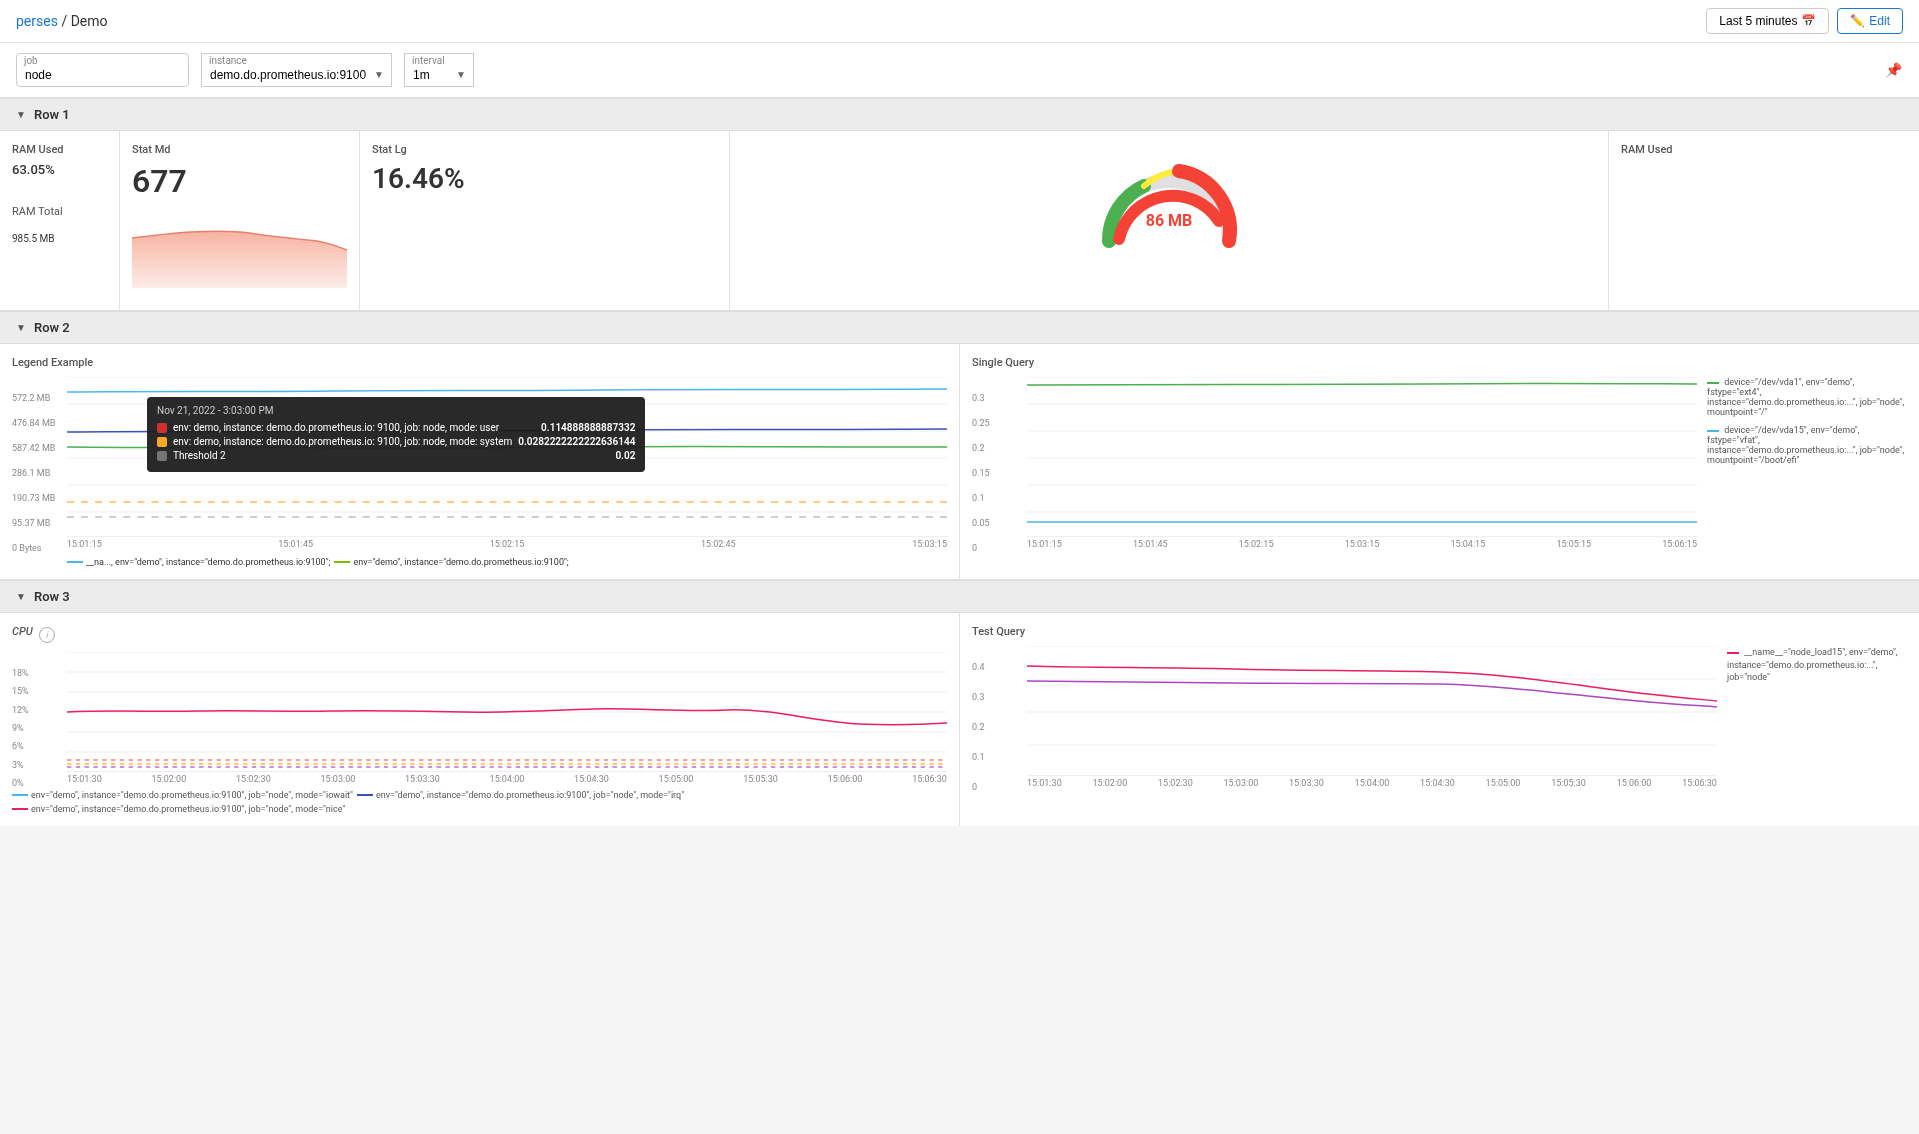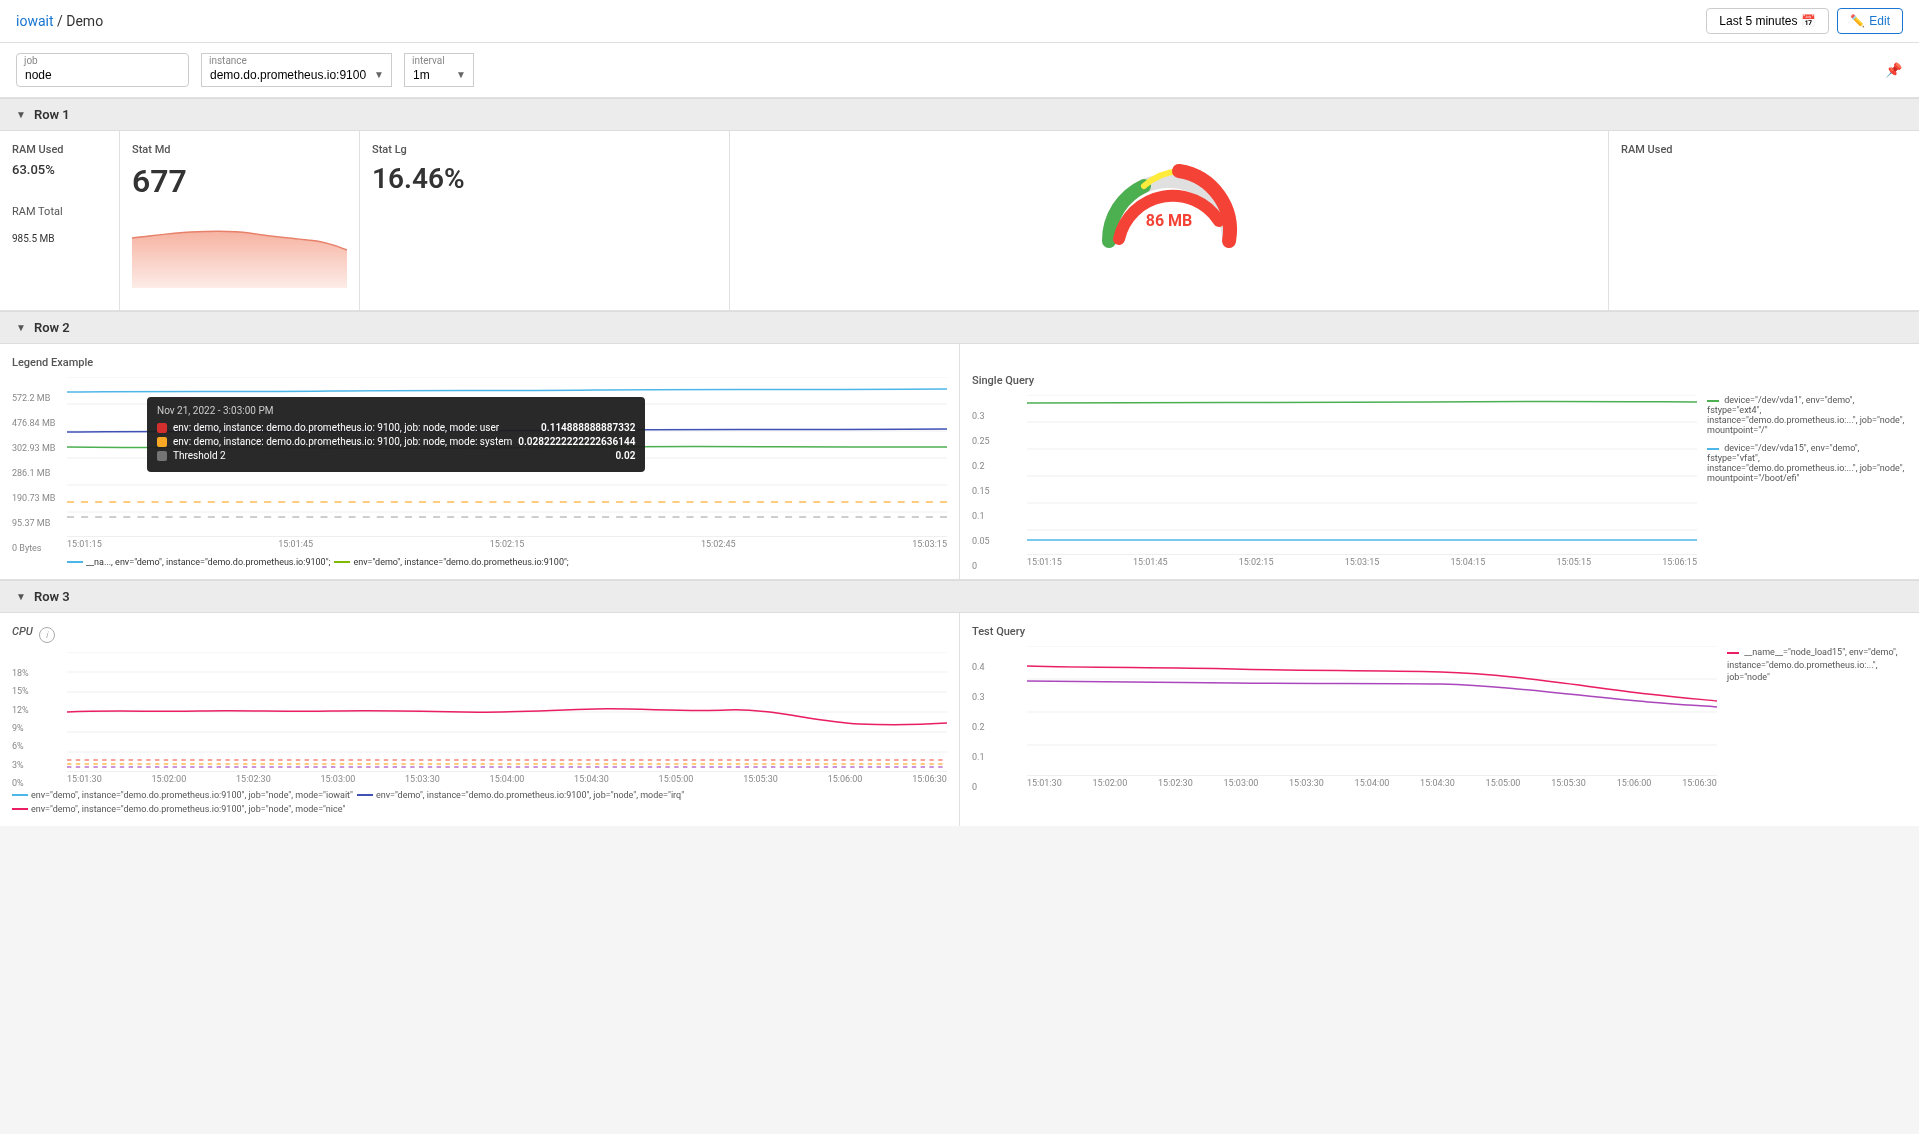--- a/index.html
+++ b/index.html
@@ -45,21 +45,21 @@
     .panel-gauge-ram { width: 310px; flex-shrink: 0; }
     .panel-last { border-right: none; }
 
     
     .sparkline-area { width: 100%; height: 80px; margin-top: 8px; position: relative; overflow: hidden; }
 
     
     .gauge-container { display: flex; justify-content: center; align-items: flex-end; padding: 8px 0; }
 
     
-    .row2-content { display: flex; gap: 0; background: #fff; border-bottom: 1px solid #e0e0e0; align-items: flex-end; }
+    .row2-content { display: flex; gap: 0; background: #fff; border-bottom: 1px solid #e0e0e0; }
     .panel-chart-lg { flex: 1; border-right: 1px solid #e0e0e0; padding: 12px; min-height: 200px; }
     .panel-chart-rg { flex: 1; padding: 12px; min-height: 200px; }
 
     .chart-area { position: relative; width: 100%; height: 150px; margin-top: 8px; }
     .chart-yaxis { position: absolute; left: 0; top: 16px; height: 100%; display: flex; flex-direction: column; justify-content: space-between; font-size: 9px; color: #888; width: 55px; }
     .chart-xaxis { display: flex; justify-content: space-between; font-size: 9px; color: #888; margin-top: 2px; padding-left: 55px; }
     .chart-svg-wrap { position: absolute; left: 55px; top: 0; right: 0; height: 100%; }
 
     
     .tooltip-box { position: absolute; background: rgba(30,30,30,0.95); color: #fff; border-radius: 4px; padding: 8px 10px; font-size: 11px; z-index: 10; min-width: 380px; top: 20px; left: 80px; }
@@ -92,21 +92,21 @@
     .cpu-legend-line { width: 16px; height: 2px; }
 
     .tq-legend { position: absolute; right: 0; top: 0; font-size: 9px; color: #555; width: 180px; }
     .tq-legend-item { margin-bottom: 4px; line-height: 1.4; }
   </style>
 </head>
 <body>
 
 <div class="top-bar">
   <div class="breadcrumb">
-    <span style="color:#1976d2;cursor:pointer;">iowait</span>
+    <span style="color:#1976d2;cursor:pointer;">perses</span>
     <span> / </span>
     <span>Demo</span>
   </div>
   <div class="top-actions">
     <button class="btn-outline">
       <span>Last 5 minutes</span>
       <span>📅</span>
     </button>
     <button class="btn-primary">
       <span>✏️</span>
@@ -206,21 +206,21 @@
   </div>
 
   <div class="row2-content">
 
     <div class="panel-chart-lg">
       <div class="panel-title">Legend Example</div>
       <div class="chart-area" style="height:160px;">
         <div class="chart-yaxis">
           <span>572.2 MB</span>
           <span>476.84 MB</span>
-          <span>302.93 MB</span>
+          <span>587.42 MB</span>
           <span>286.1 MB</span>
           <span>190.73 MB</span>
           <span>95.37 MB</span>
           <span>0 Bytes</span>
         </div>
         <div class="chart-svg-wrap">
           <svg width="100%" height="100%" viewBox="0 0 500 160" preserveAspectRatio="none">
             <line x1="0" y1="0" x2="500" y2="0" stroke="#f0f0f0" stroke-width="1"></line>
             <line x1="0" y1="27" x2="500" y2="27" stroke="#f0f0f0" stroke-width="1"></line>
             <line x1="0" y1="54" x2="500" y2="54" stroke="#f0f0f0" stroke-width="1"></line>

